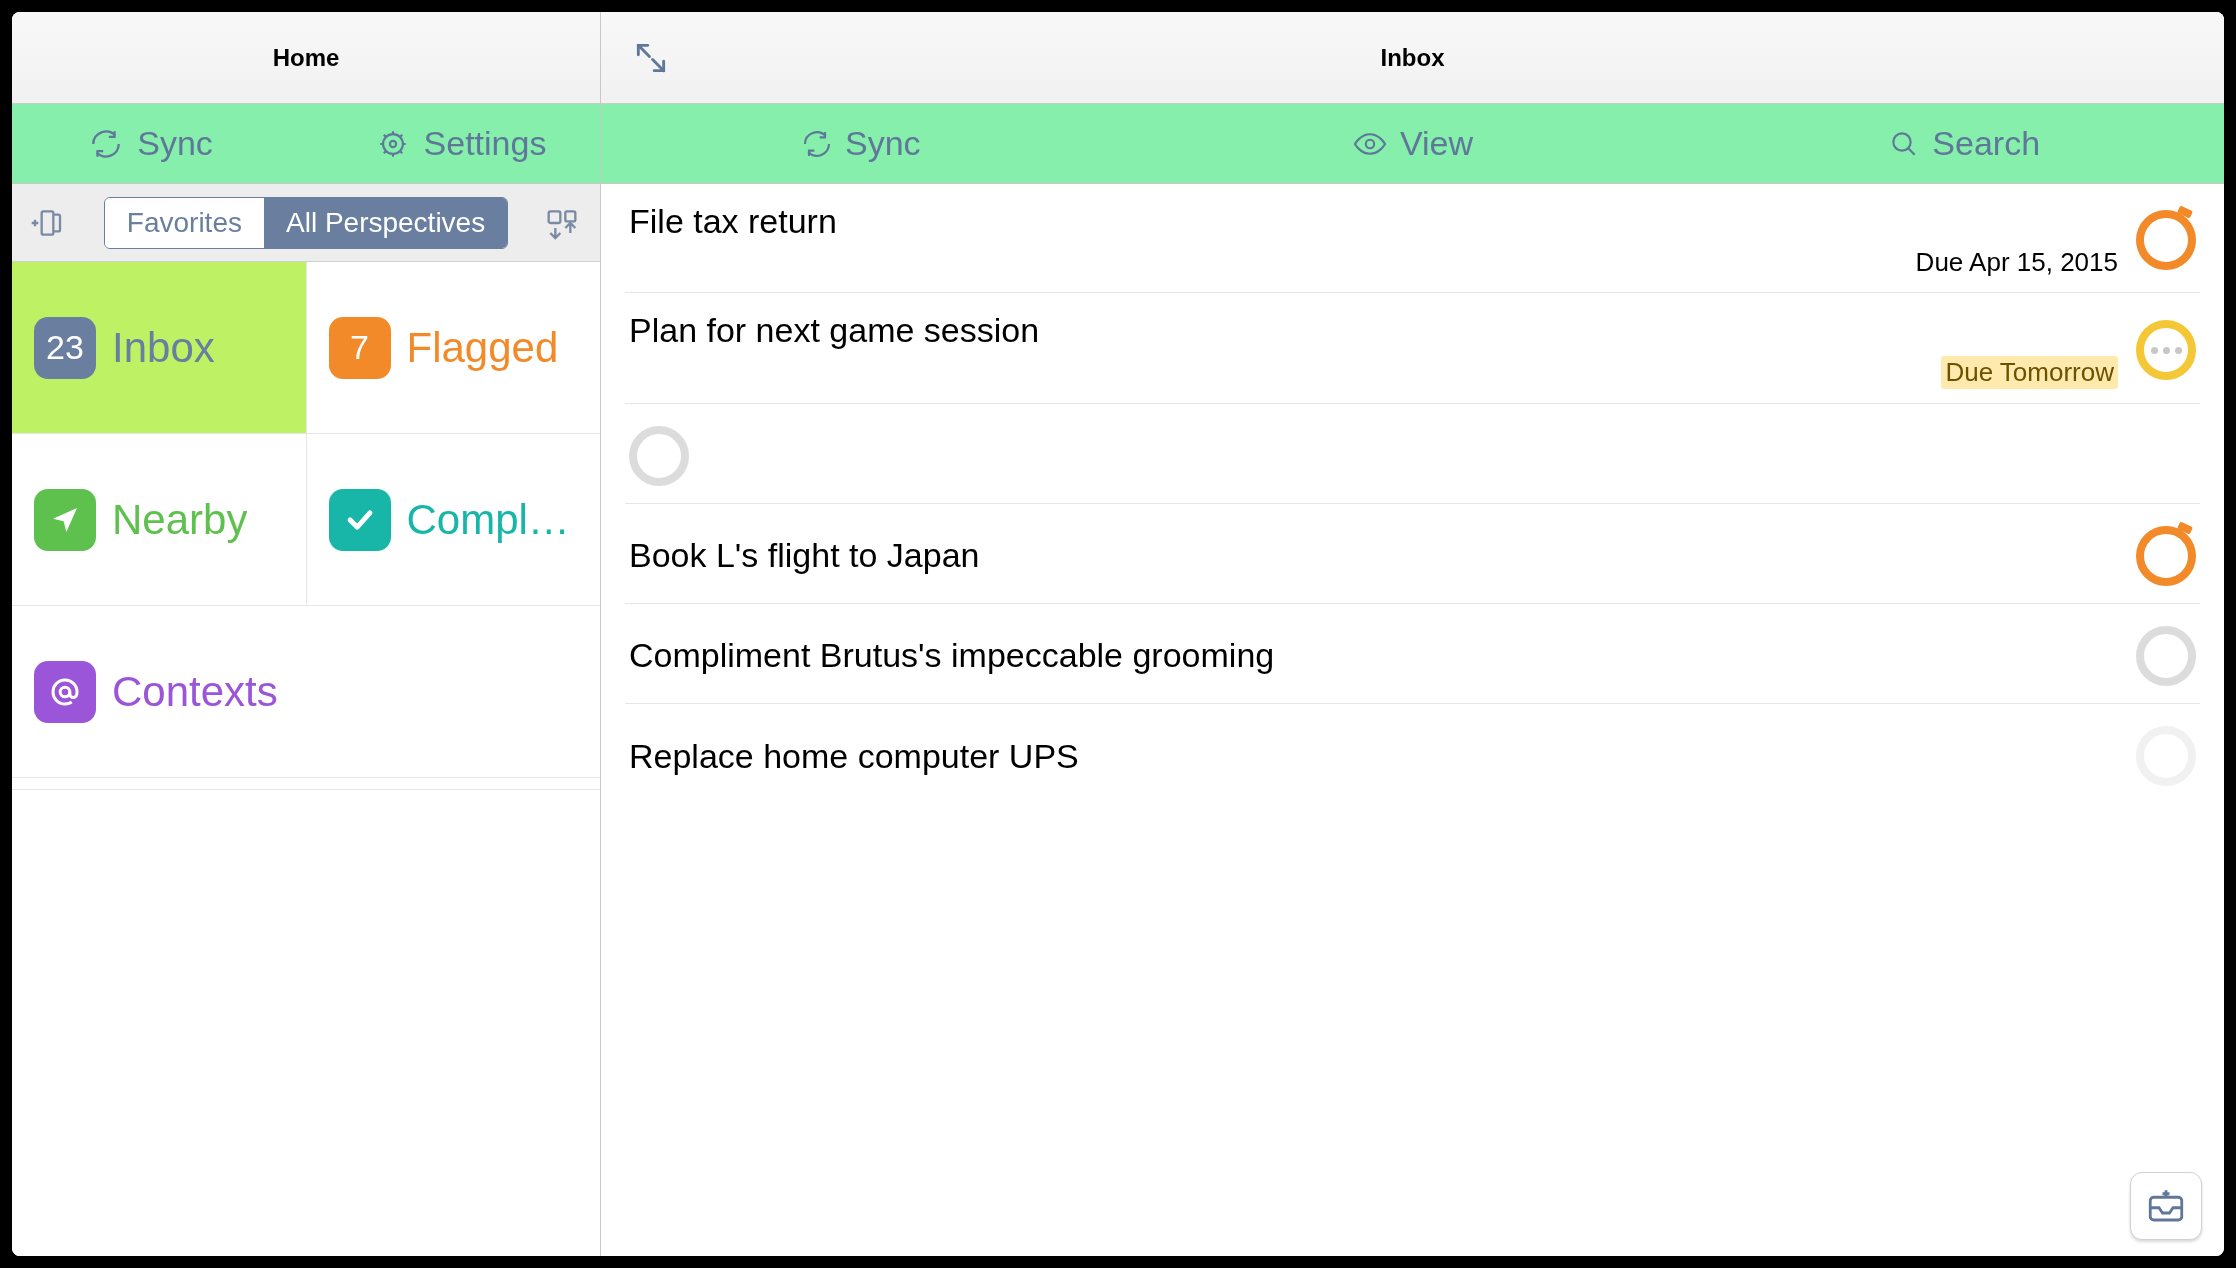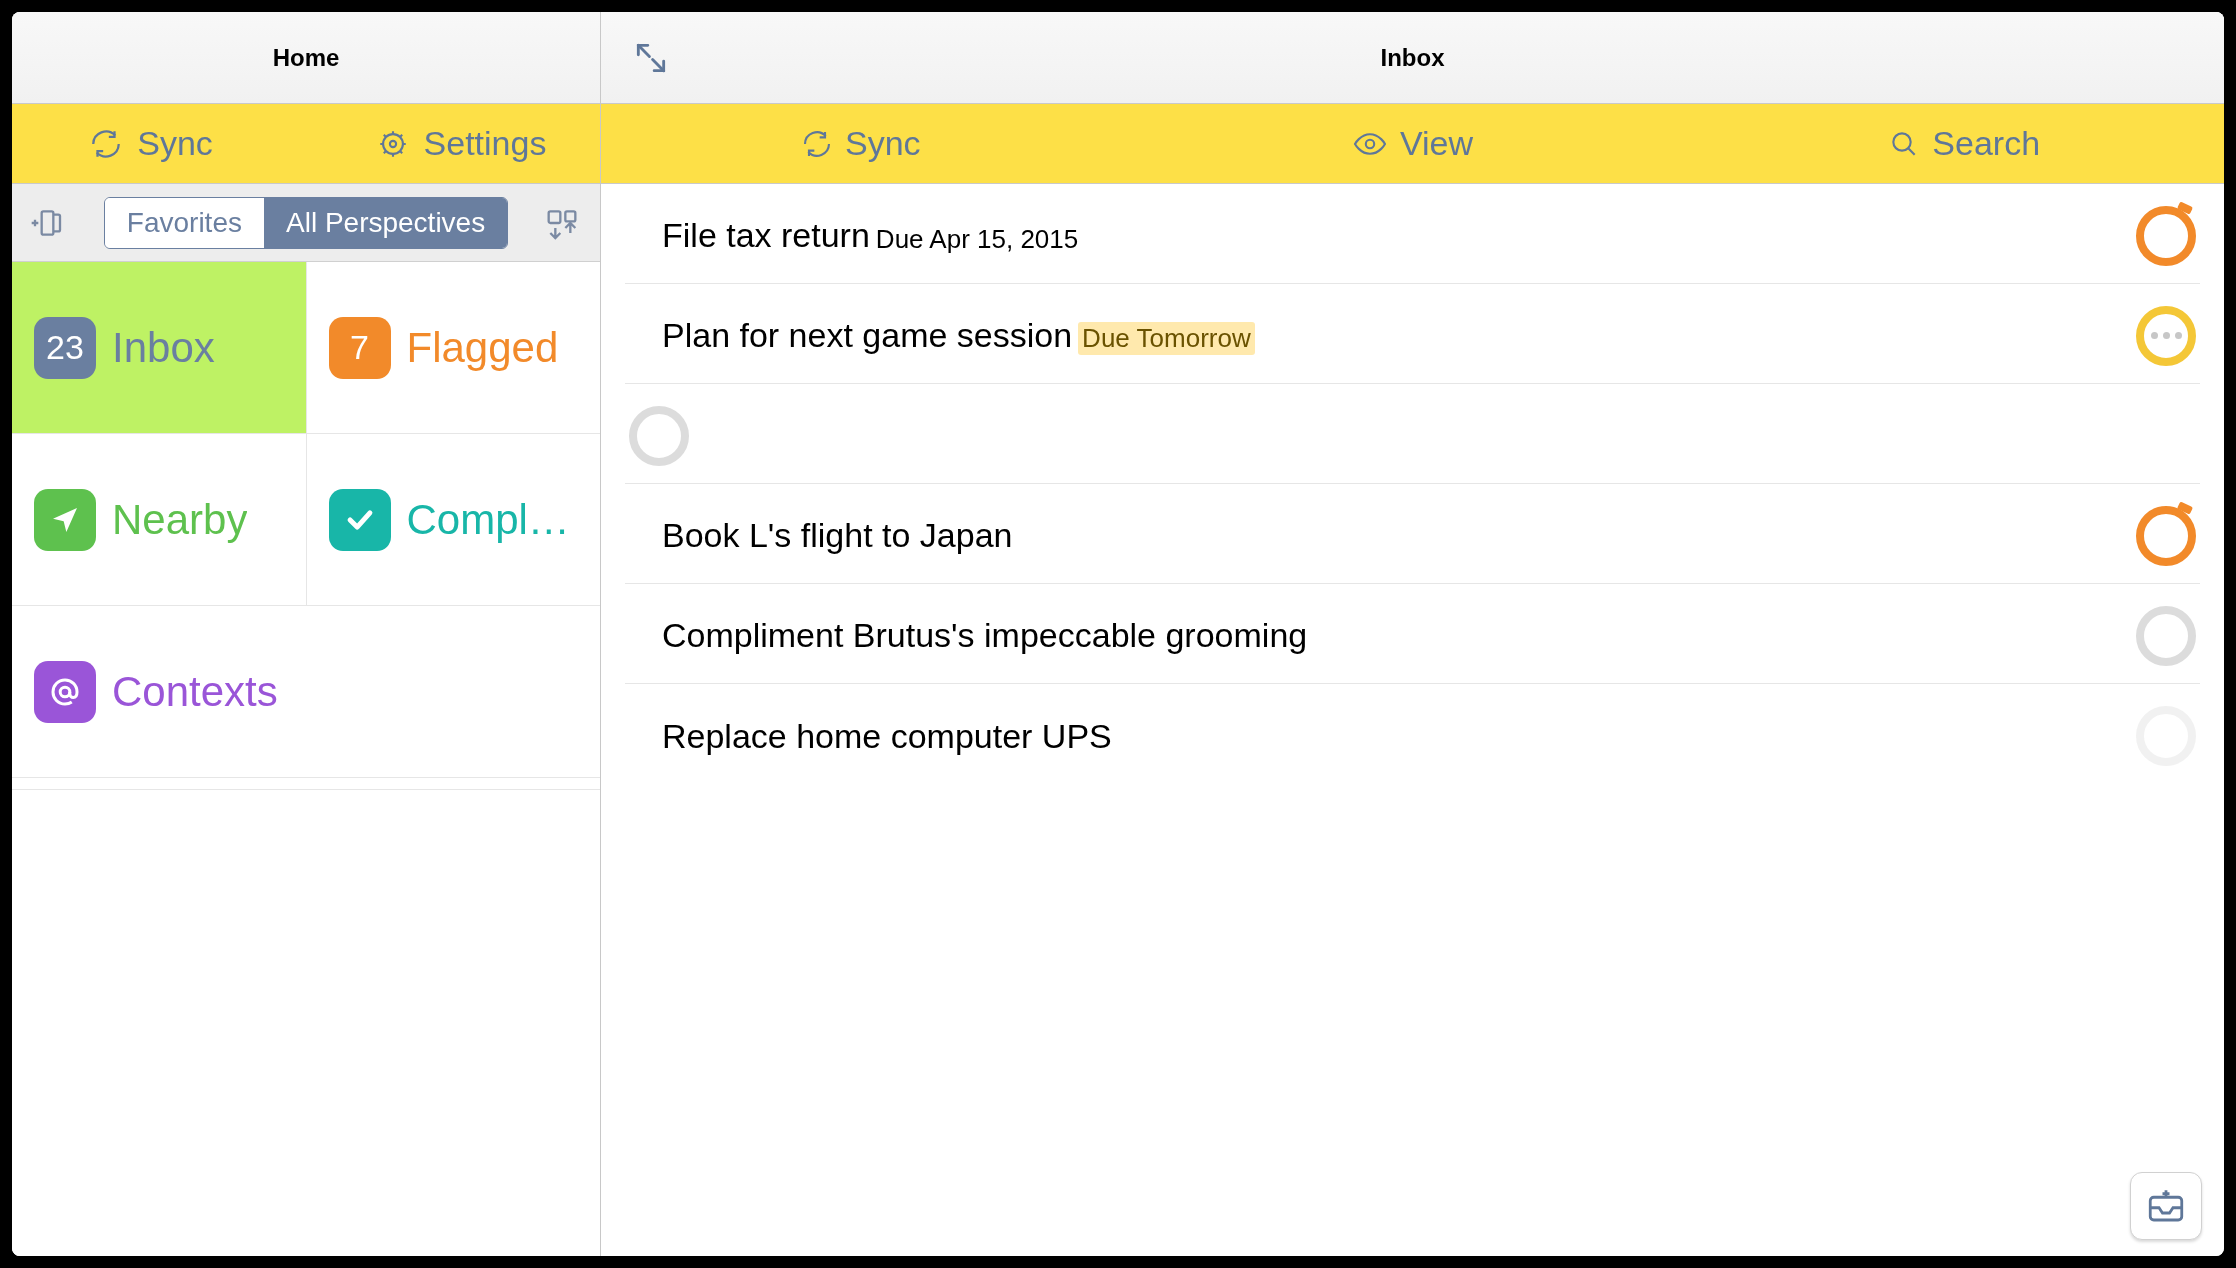--- a/index.html
+++ b/index.html
@@ -62,21 +62,21 @@
   display:flex; align-items:center; gap:36px;
 }
 .hb-action {
   color:#5f7799; font-size:36px; font-weight:300;
   display:flex; align-items:center; justify-content:center;
 }
 
 
 .toolbar {
   height: 80px;
-  background:#fde047;
+  background:#86efac;
   border-bottom:1px solid #c9c9c9;
   display:flex;
   gap:32px;
 }
 .tool-half {
   flex:1; display:flex; align-items:center; justify-content:center;
   color:#5f7799; font-size:34px; font-weight:300;
   gap:14px;
 }
 .tool-third {
@@ -157,21 +157,21 @@
   position:relative;
 }
 .task {
   display:flex;
   align-items:center;
   border-bottom:1px solid #e6e6e6;
   padding:18px 4px 14px 4px;
   gap:18px;
   min-height:100px;
 }
-.task-body { flex:1; display:flex; flex-direction:row; gap:6px;margin-left:33px;}
+.task-body { flex:1; display:flex; flex-direction:column; gap:6px;}
 .task-title { font-size:34px; color:#000; font-weight:400; }
 .task-due {
   font-size:26px; color:#000; align-self:flex-end;
 }
 .task-due.soon {
   background:#ffe9ad; border-radius:3px; padding:1px 4px; color:#6a5200;
 }
 .status-ring {
   width:60px; height:60px; border-radius:50%;
   border:8px solid #dcdcdc;

